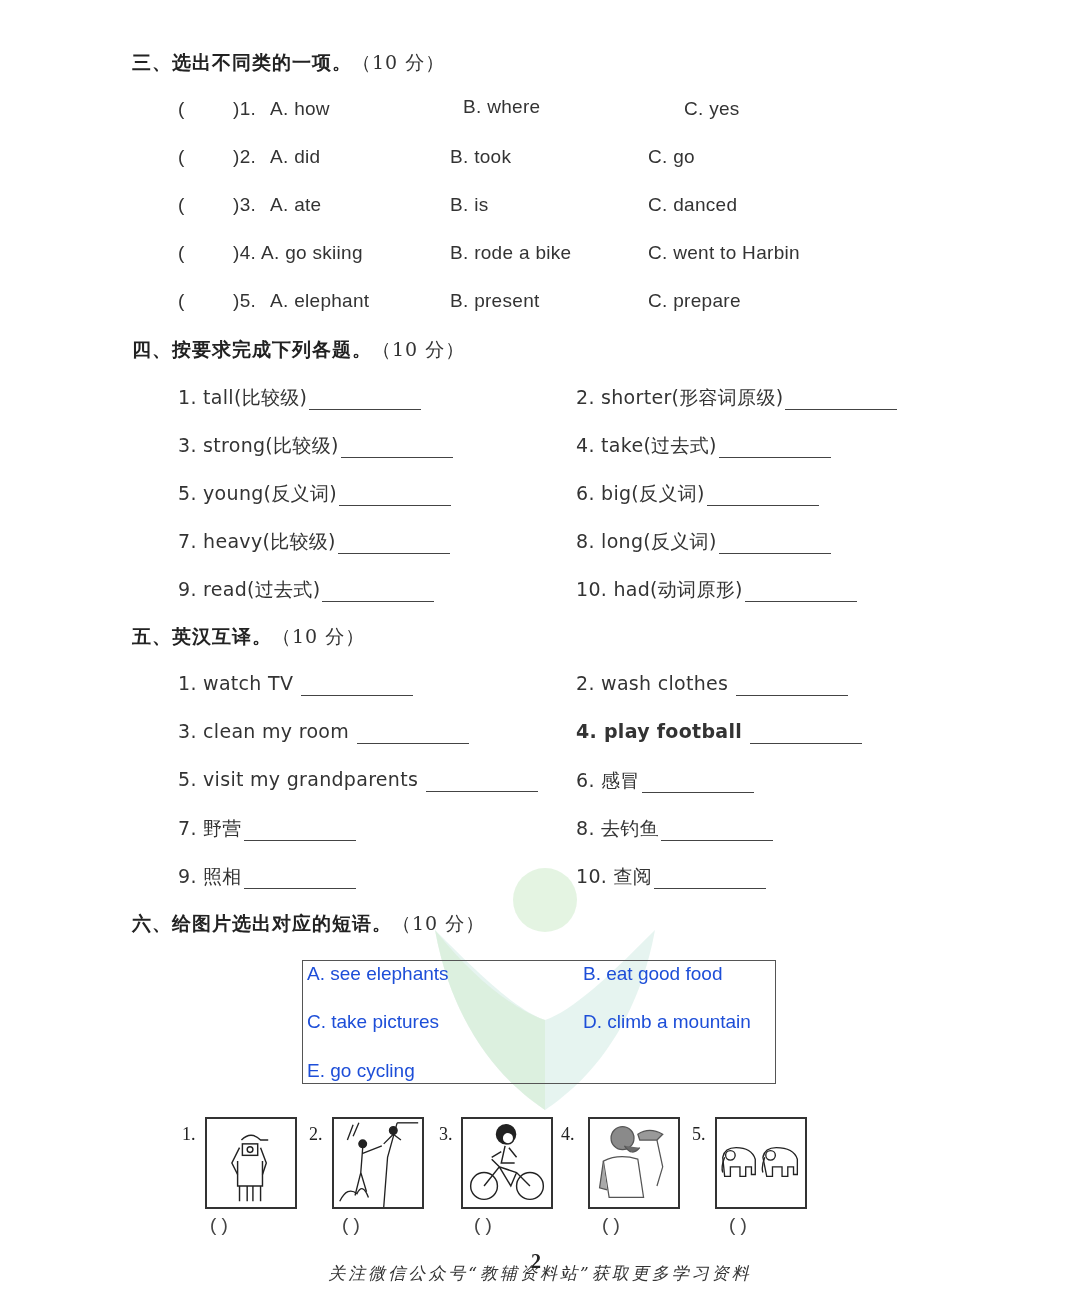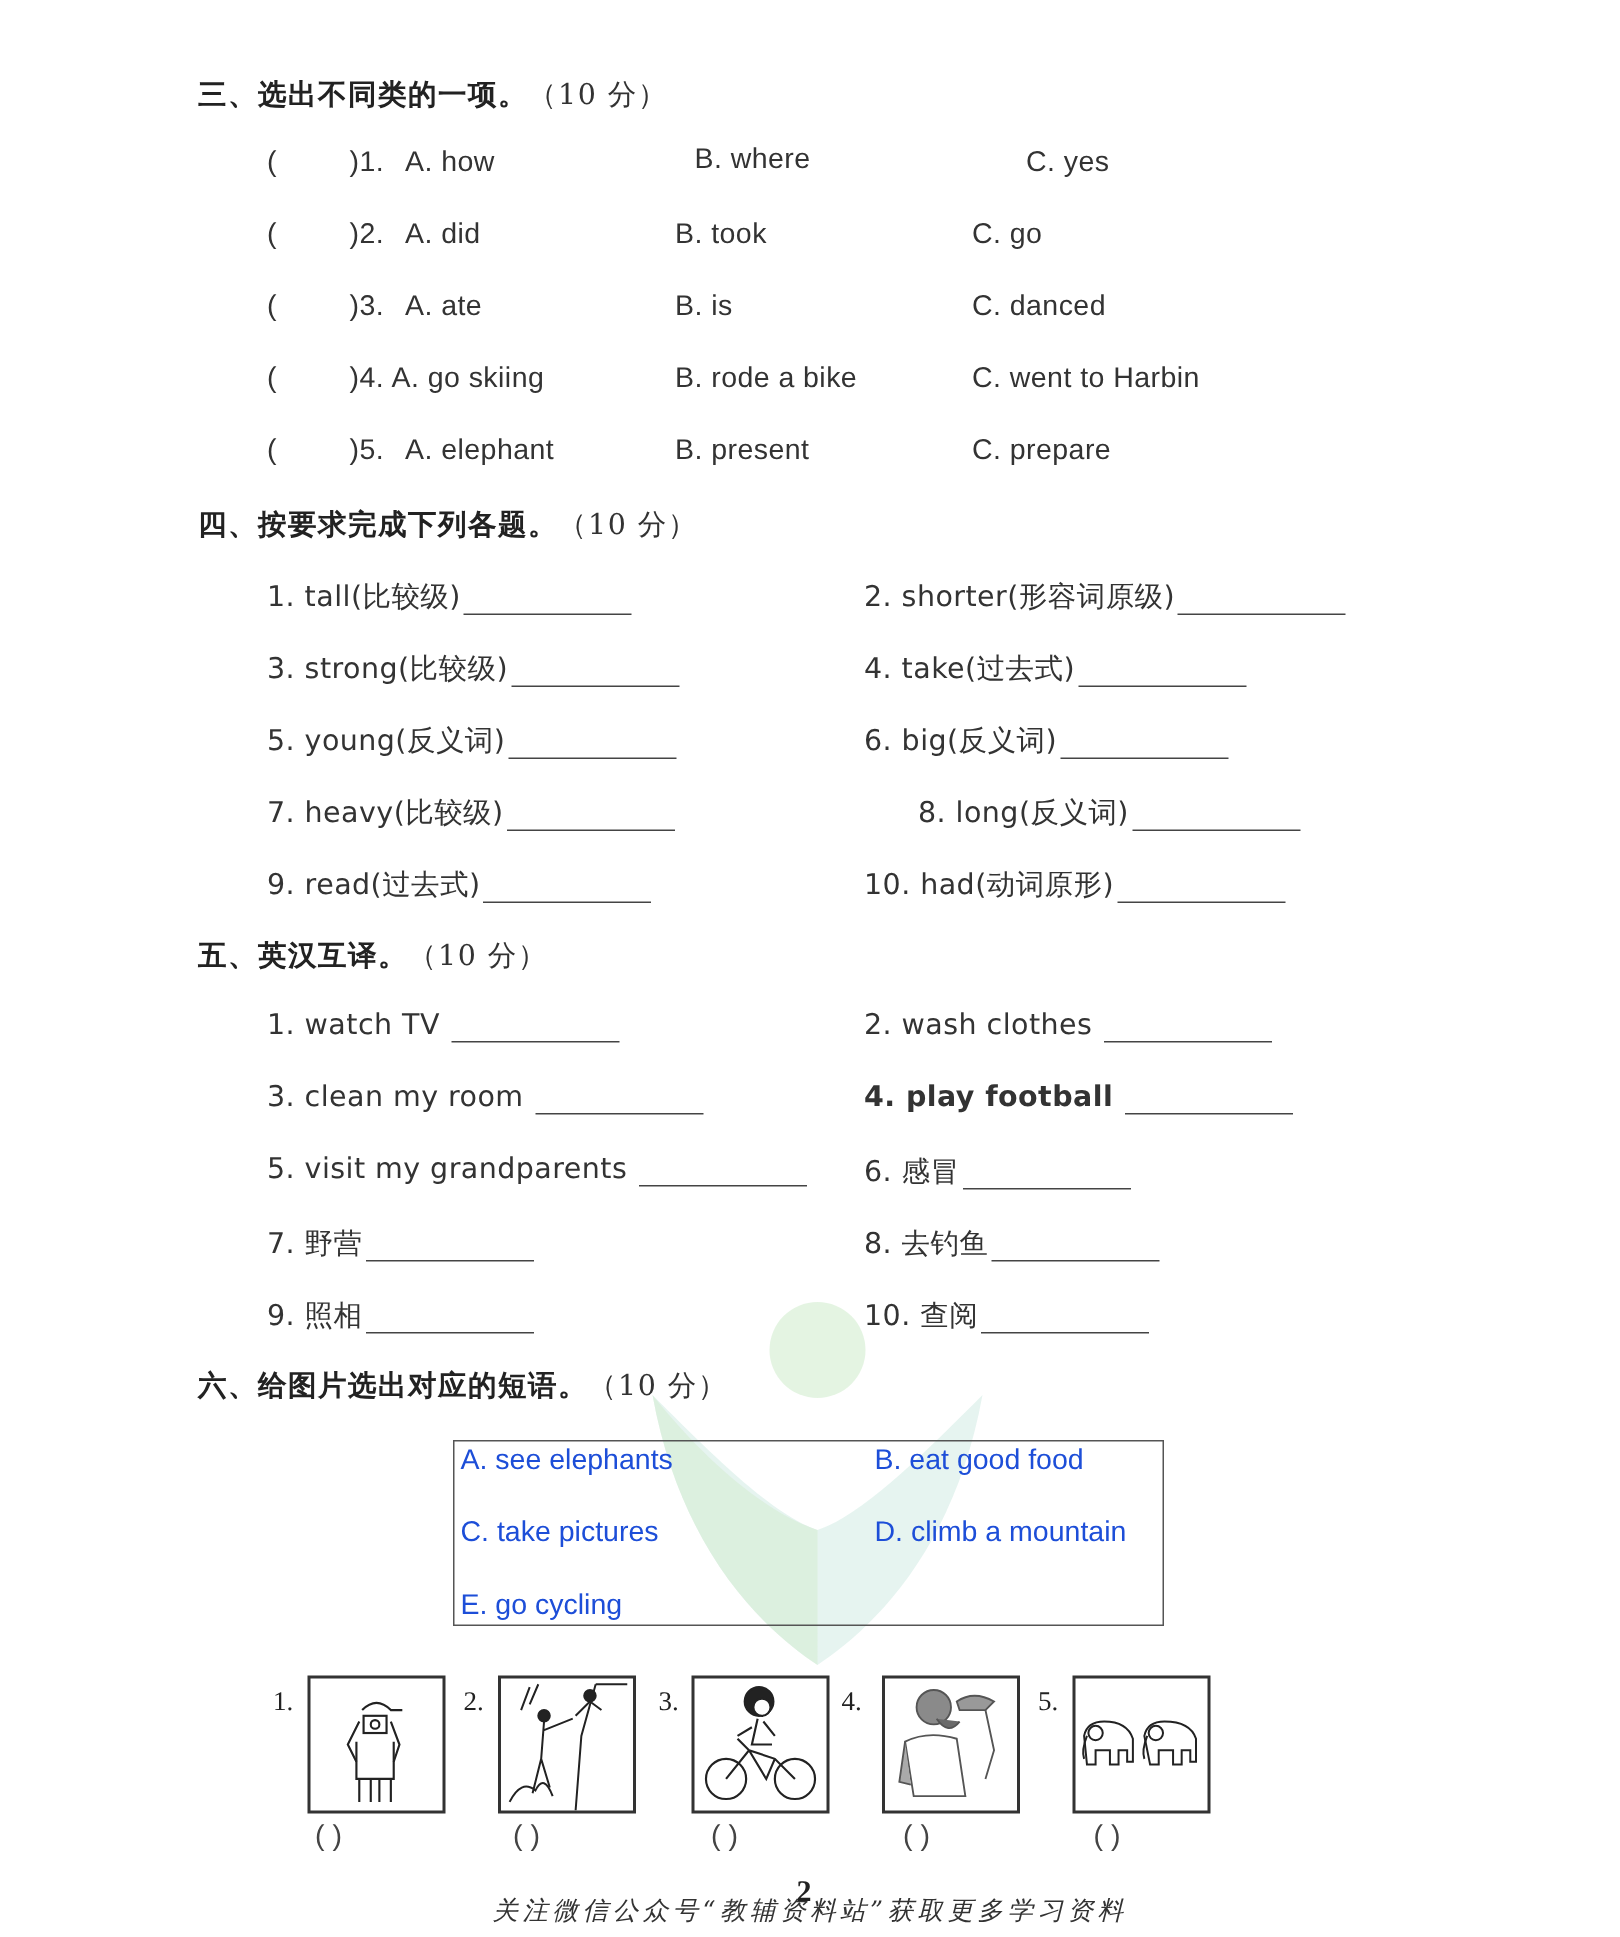--- a/index.html
+++ b/index.html
@@ -95,21 +95,21 @@
   <span>四、按要求完成下列各题。</span><span class="pts">（10 分）</span>
 </div>
 
 <div class="abs line" style="left:178px; top:385px;"><span class="cn">1. tall(比较级)</span><span class="blank"></span></div>
 <div class="abs line" style="left:576px; top:385px;"><span class="cn">2. shorter(形容词原级)</span><span class="blank"></span></div>
 <div class="abs line" style="left:178px; top:433px;"><span class="cn">3. strong(比较级)</span><span class="blank"></span></div>
 <div class="abs line" style="left:576px; top:433px;"><span class="cn">4. take(过去式)</span><span class="blank"></span></div>
 <div class="abs line" style="left:178px; top:481px;"><span class="cn">5. young(反义词)</span><span class="blank"></span></div>
 <div class="abs line" style="left:576px; top:481px;"><span class="cn">6. big(反义词)</span><span class="blank"></span></div>
 <div class="abs line" style="left:178px; top:529px;"><span class="cn">7. heavy(比较级)</span><span class="blank"></span></div>
-<div class="abs line" style="left:576px; top:529px;margin-left:36px;"><span class="cn">8. long(反义词)</span><span class="blank"></span></div>
+<div class="abs line" style="left:576px; top:529px;"><span class="cn">8. long(反义词)</span><span class="blank"></span></div>
 <div class="abs line" style="left:178px; top:577px;"><span class="cn">9. read(过去式)</span><span class="blank"></span></div>
 <div class="abs line" style="left:576px; top:577px;"><span class="cn">10. had(动词原形)</span><span class="blank"></span></div>
 
 <div class="abs heading" style="left:132px; top:624px;">
   <span>五、英汉互译。</span><span class="pts">（10 分）</span>
 </div>
 
 <div class="abs line" style="left:178px; top:672px;"><span class="cn">1. watch TV</span> <span class="blank"></span></div>
 <div class="abs line" style="left:576px; top:672px;"><span class="cn">2. wash clothes</span> <span class="blank"></span></div>
 <div class="abs line" style="left:178px; top:720px;"><span class="cn">3. clean my room</span> <span class="blank"></span></div>

